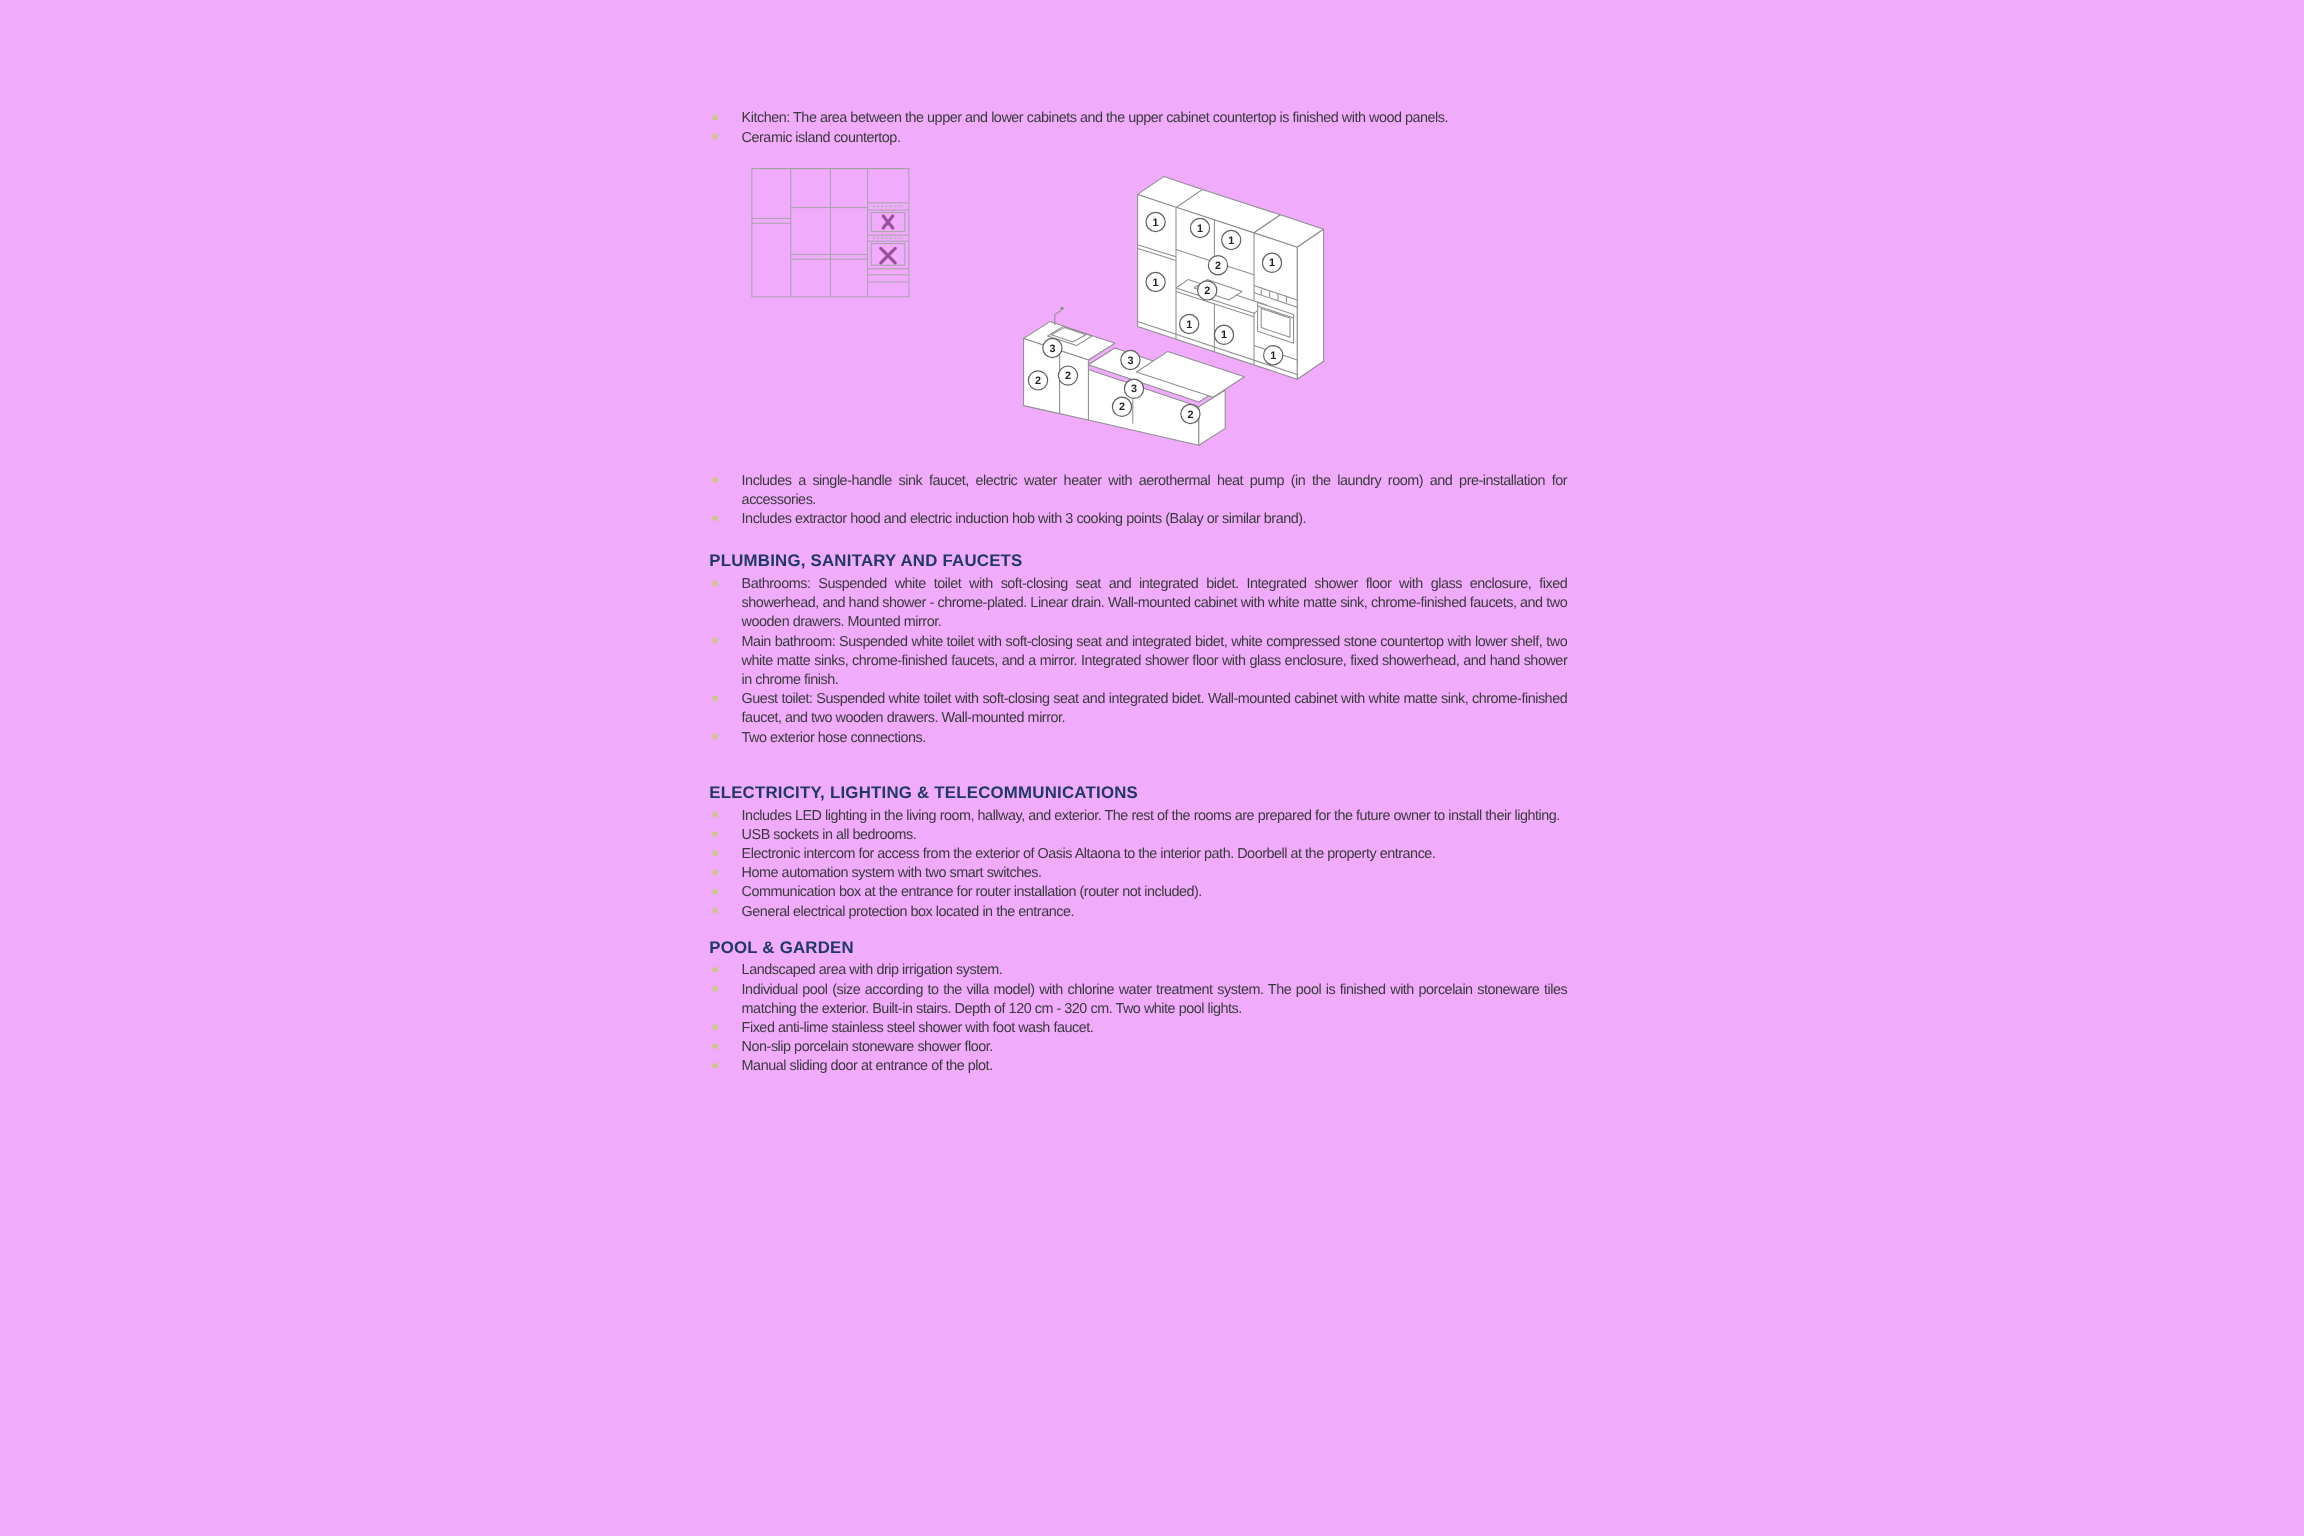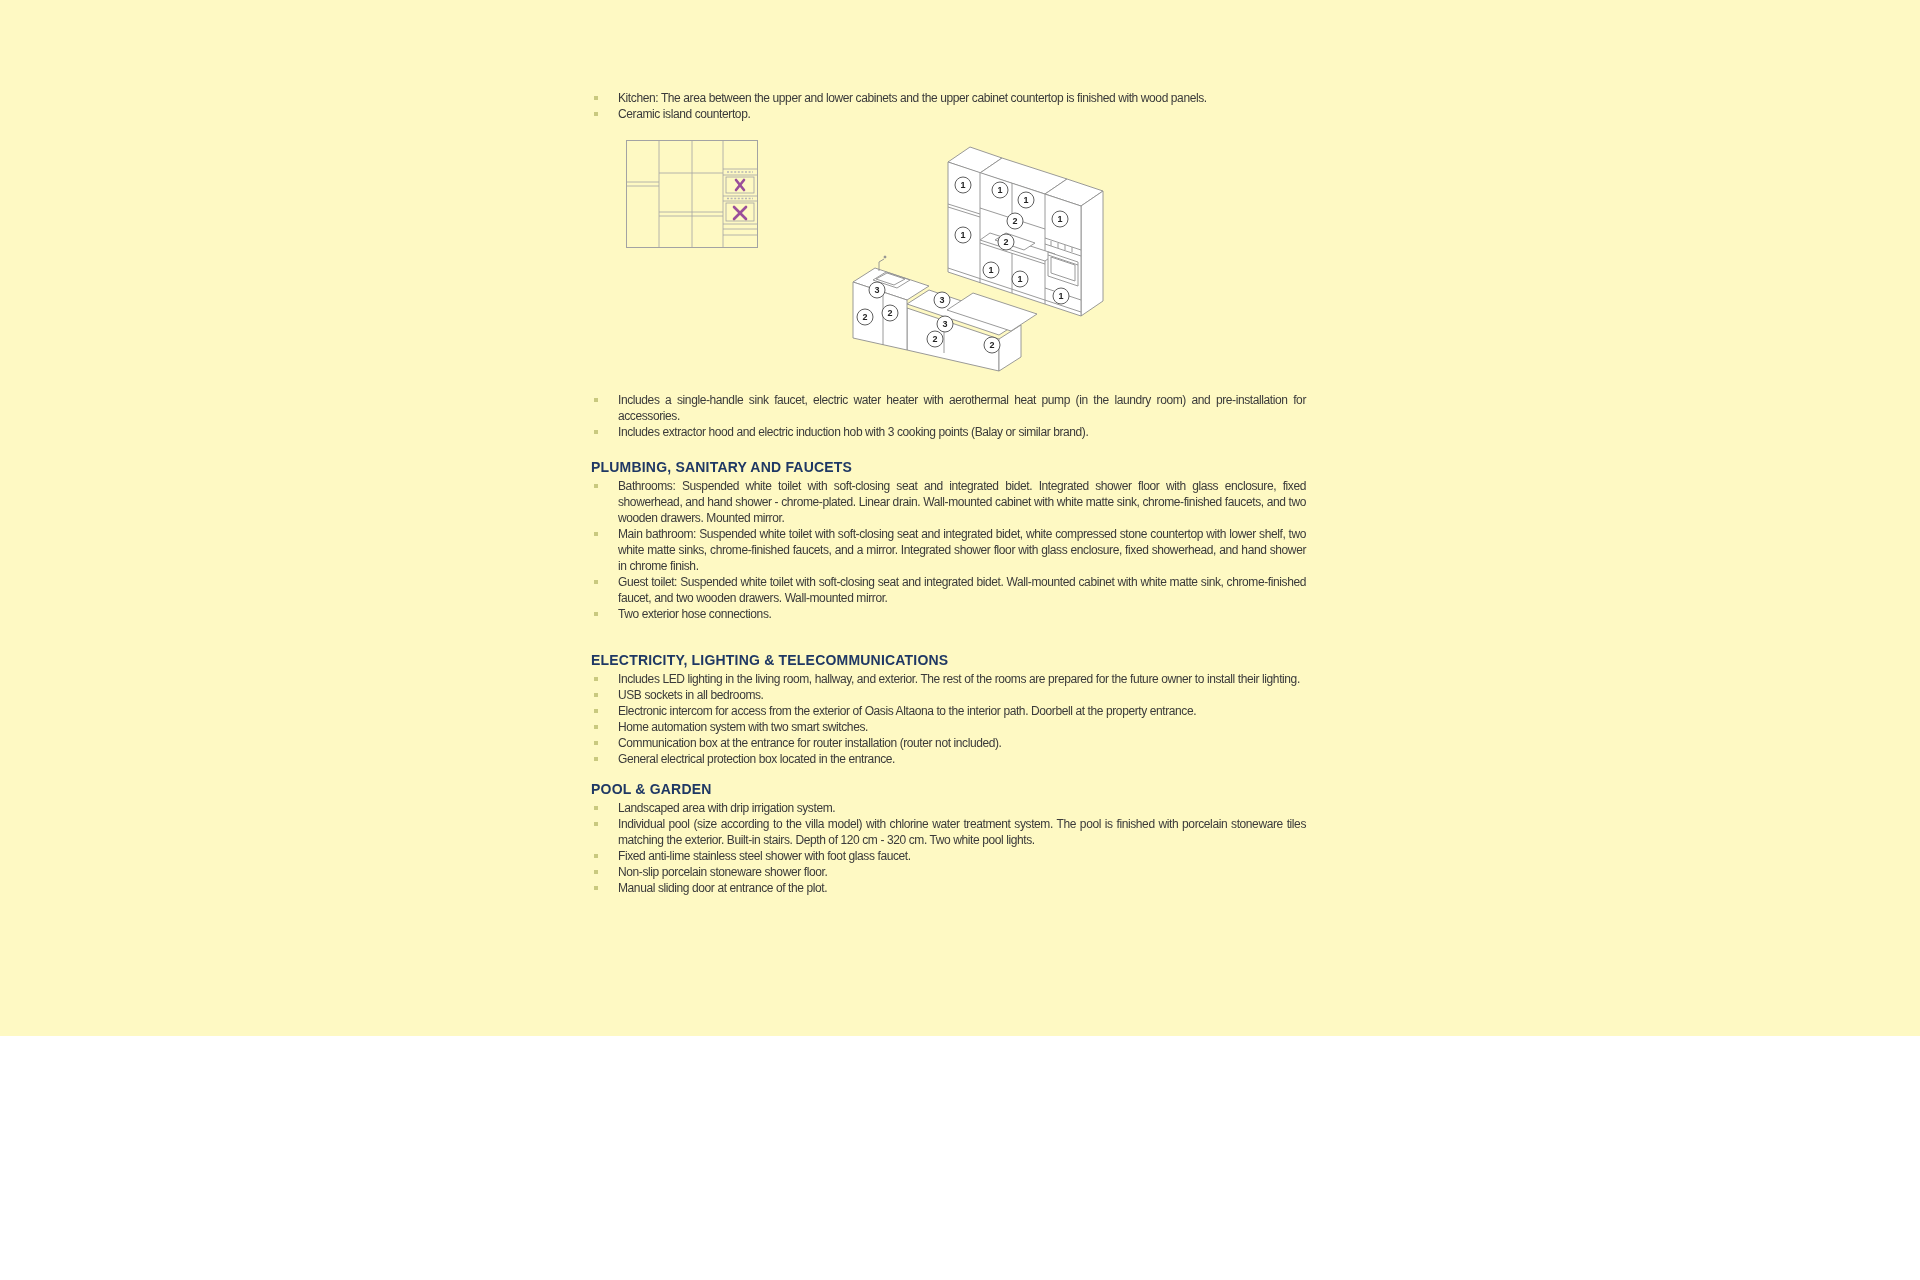--- a/index.html
+++ b/index.html
@@ -1,20 +1,20 @@
 <!DOCTYPE html>
 <html><head>
 <meta charset="utf-8">
 <style>
   html,body{margin:0;padding:0;}
   body{
     width:1920px;height:1280px;background:#ffffff;
     font-family:"Liberation Sans",sans-serif;color:#3a3a3a;
   }
-  .page{position:relative;width:1920px;height:1036px;overflow:hidden;background:#fef9c3;}
+  .page{position:relative;width:1920px;height:1280px;overflow:hidden;background:#f0abfc;}
   .content{position:absolute;left:591px;top:90px;width:715px;}
   ul.blist{list-style:none;margin:0;padding:0;font-size:12px;line-height:16px;letter-spacing:-0.4px;}
   ul.blist li{position:relative;padding-left:27px;text-align:justify;}
   ul.blist .blt{position:absolute;left:3px;top:6px;width:4px;height:4px;background:#c9c97f;}
   h2{font-size:14px;line-height:16px;color:#1f3864;letter-spacing:0.2px;font-weight:bold;margin:0;}
   h2.h-plumbing{margin:19px 0 3px;}
   h2.h-electricity{margin:30px 0 3px;}
   h2.h-pool{margin:14px 0 3px;}
   .drawings{position:relative;height:270px;}
   .fp{position:absolute;left:35px;top:18px;}
@@ -209,19 +209,19 @@
       <li><span class="blt"></span><span>Electronic intercom for access from the exterior of Oasis Altaona to the interior path. Doorbell at the property entrance.</span></li>
       <li><span class="blt"></span><span>Home automation system with two smart switches.</span></li>
       <li><span class="blt"></span><span>Communication box at the entrance for router installation (router not included).</span></li>
       <li><span class="blt"></span><span>General electrical protection box located in the entrance.</span></li>
     </ul>
 
     <h2 class="h-pool">POOL &amp; GARDEN</h2>
     <ul class="blist">
       <li><span class="blt"></span><span>Landscaped area with drip irrigation system.</span></li>
       <li><span class="blt"></span><span>Individual pool (size according to the villa model) with chlorine water treatment system. The pool is finished with porcelain stoneware tiles matching the exterior. Built-in stairs. Depth of 120 cm - 320 cm. Two white pool lights.</span></li>
-      <li><span class="blt"></span><span>Fixed anti-lime stainless steel shower with foot glass faucet.</span></li>
+      <li><span class="blt"></span><span>Fixed anti-lime stainless steel shower with foot wash faucet.</span></li>
       <li><span class="blt"></span><span>Non-slip porcelain stoneware shower floor.</span></li>
       <li><span class="blt"></span><span>Manual sliding door at entrance of the plot.</span></li>
     </ul>
 
   </div>
 </div>
 
 </body></html>

